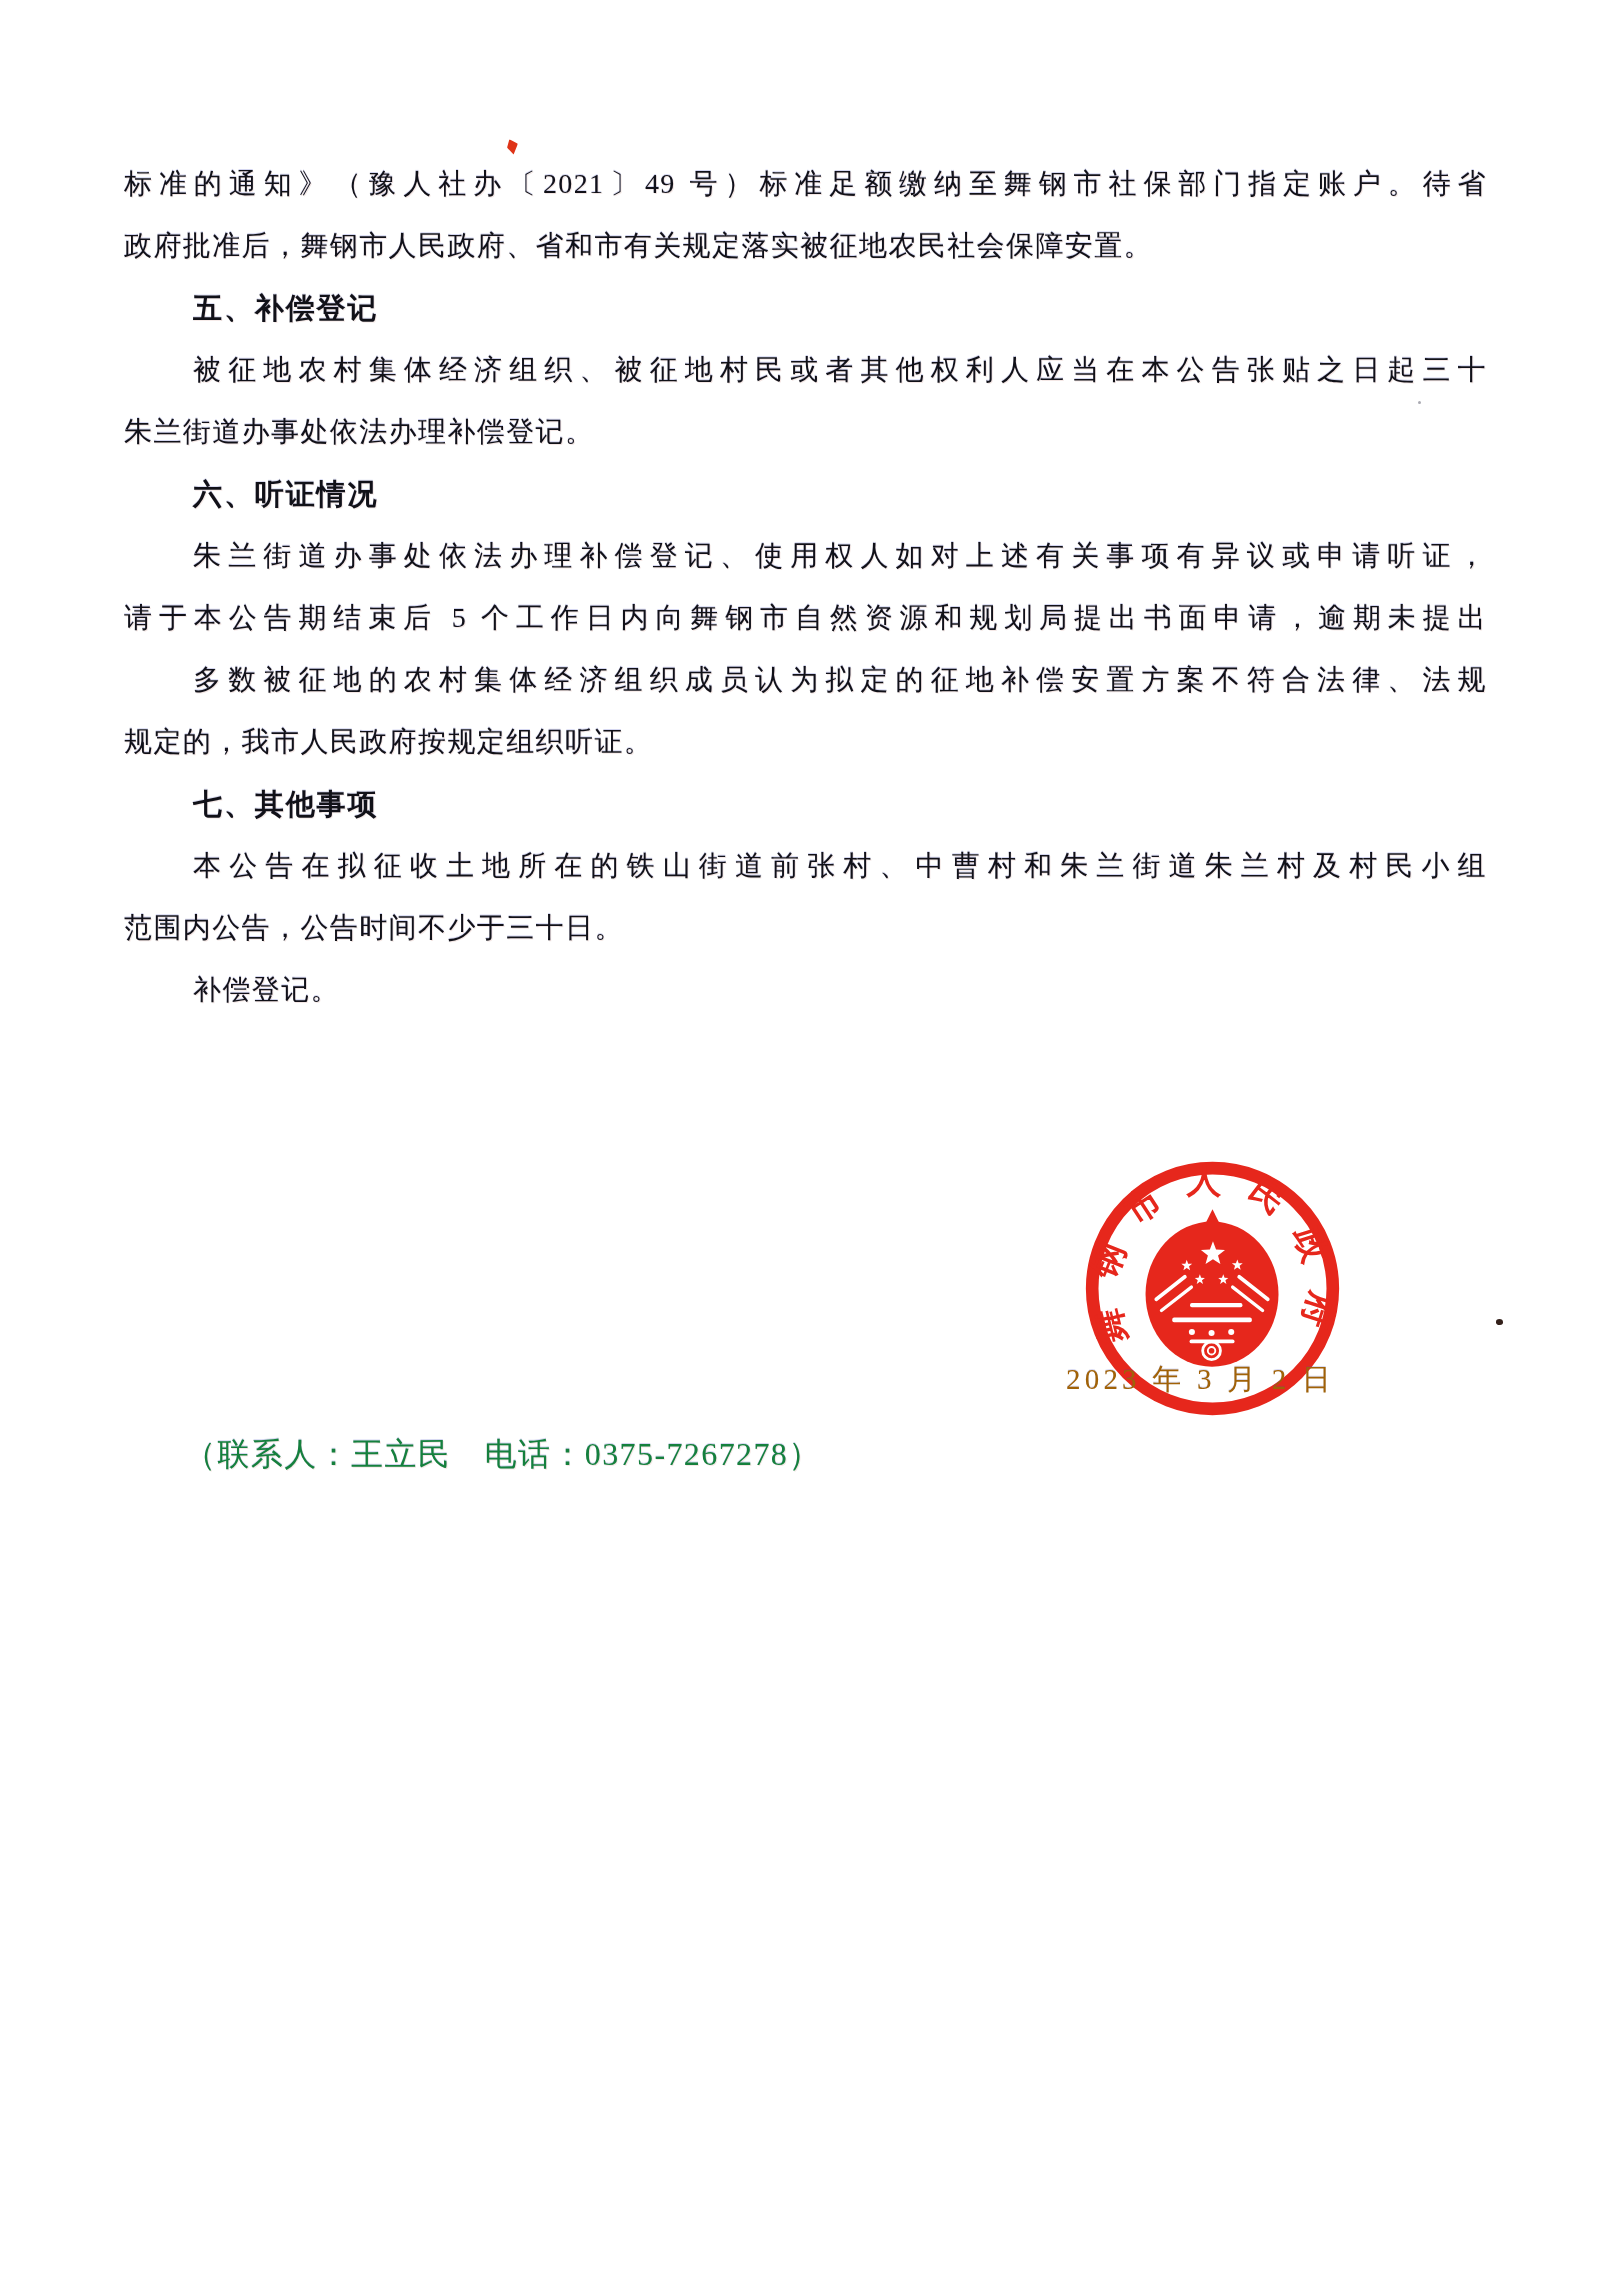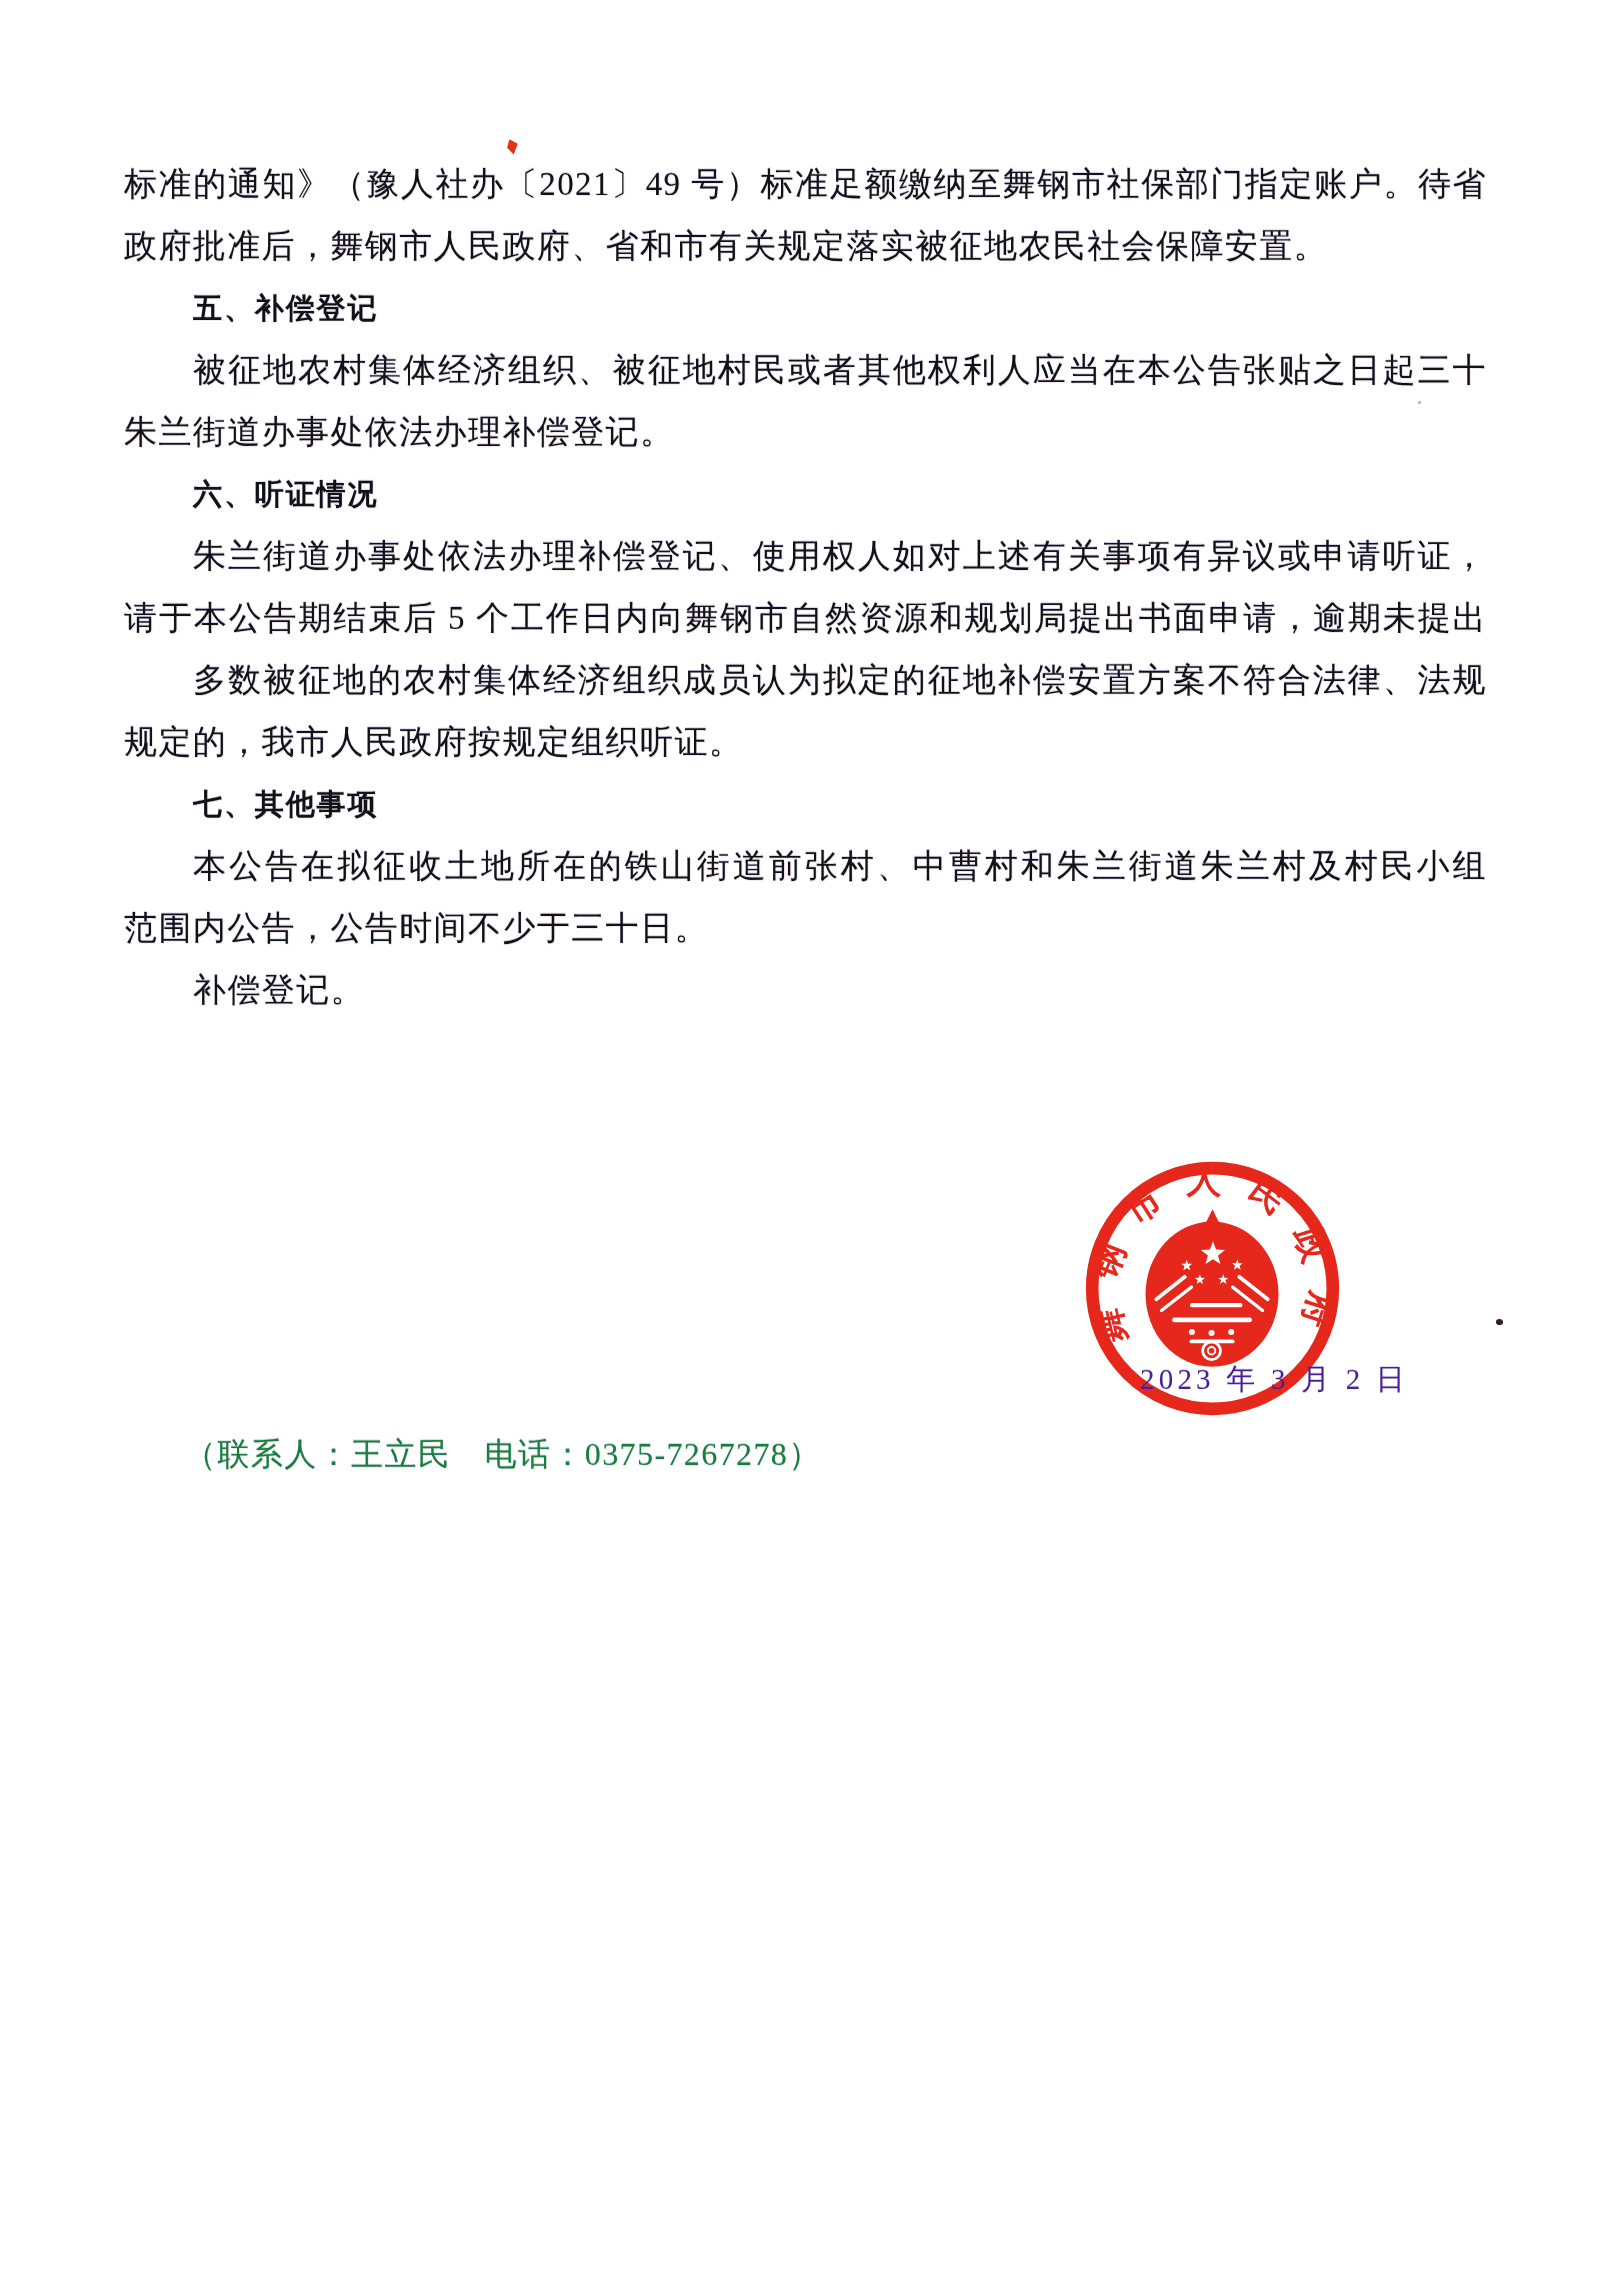--- a/index.html
+++ b/index.html
@@ -19,21 +19,21 @@
   
   .textblock {
     position: absolute;
     left: 124px;
     top: 153px;
     width: 1363px;
   }
   .line {
     height: 62px;
     line-height: 62px;
-    font-size: 33px;
+    font-size: 28px;
     letter-spacing: 1.4px;
     white-space: nowrap;
     text-shadow: 0 -0.9px 0 rgba(60, 70, 185, 0.22), 0.9px 0.9px 0 rgba(165, 60, 40, 0.12);
   }
   .line.full {
     white-space: normal;
     text-align: justify;
     text-align-last: justify;
     text-justify: inter-character;
   }
@@ -43,28 +43,28 @@
   .line.heading {
     font-family: "Liberation Sans", "DejaVu Sans", sans-serif;
     font-weight: 700;
     font-size: 29px;
     letter-spacing: 1.9px;
     text-shadow: 0 -0.9px 0 rgba(60, 70, 185, 0.18), 0.9px 0.9px 0 rgba(165, 60, 40, 0.10);
   }
   
   .date-line {
     position: absolute;
-    left: 1140px;
+    left: 1066px;
     top: 1348px;
     height: 62px;
     line-height: 62px;
     font-size: 29px;
     letter-spacing: 4.2px;
     z-index: 3;
-    color: #4c1d95;
+    color: #a16207;
     text-shadow: 0 -0.9px 0 rgba(60, 70, 185, 0.20);
     white-space: nowrap;
   }
   .contact-line {
     position: absolute;
     left: 184px;
     top: 1423px;
     height: 62px;
     line-height: 62px;
     font-size: 32px;

